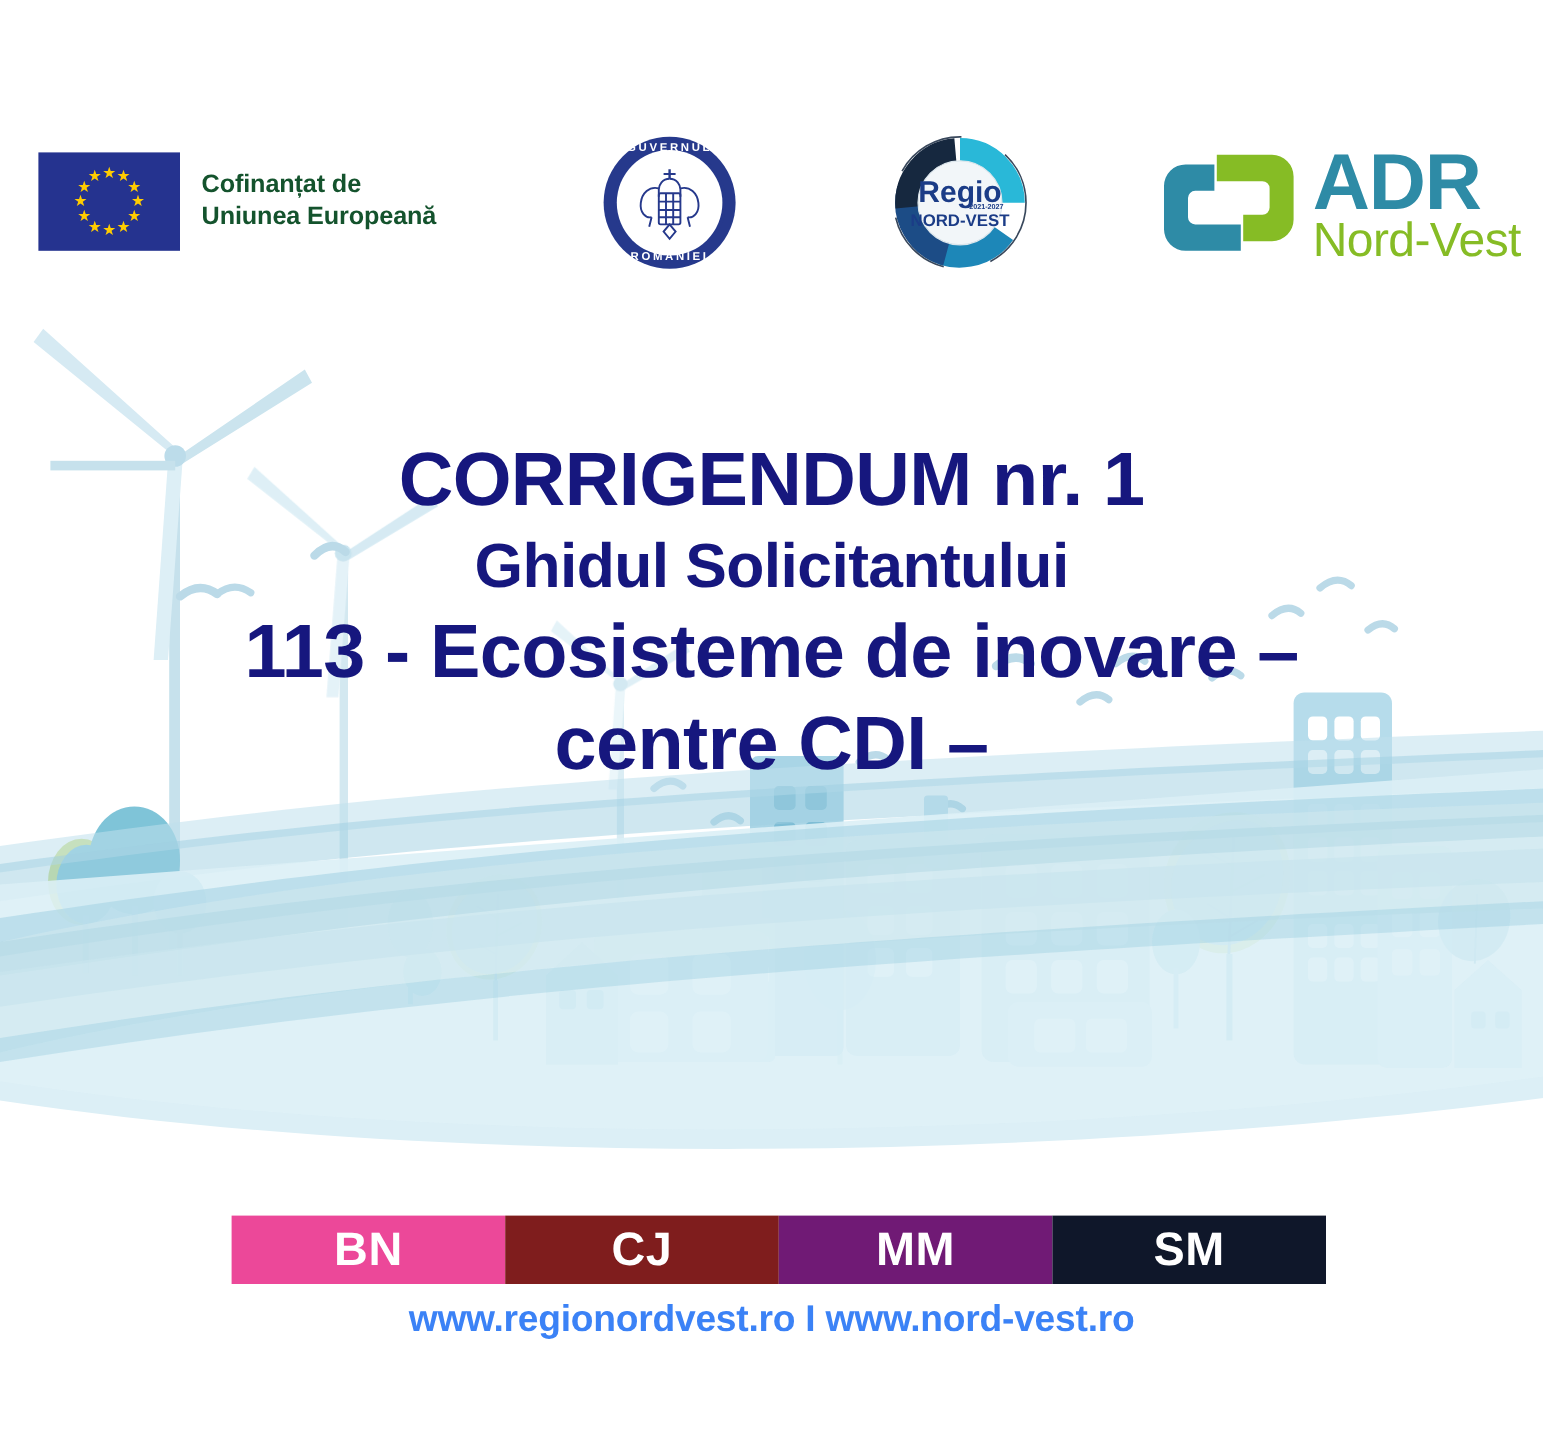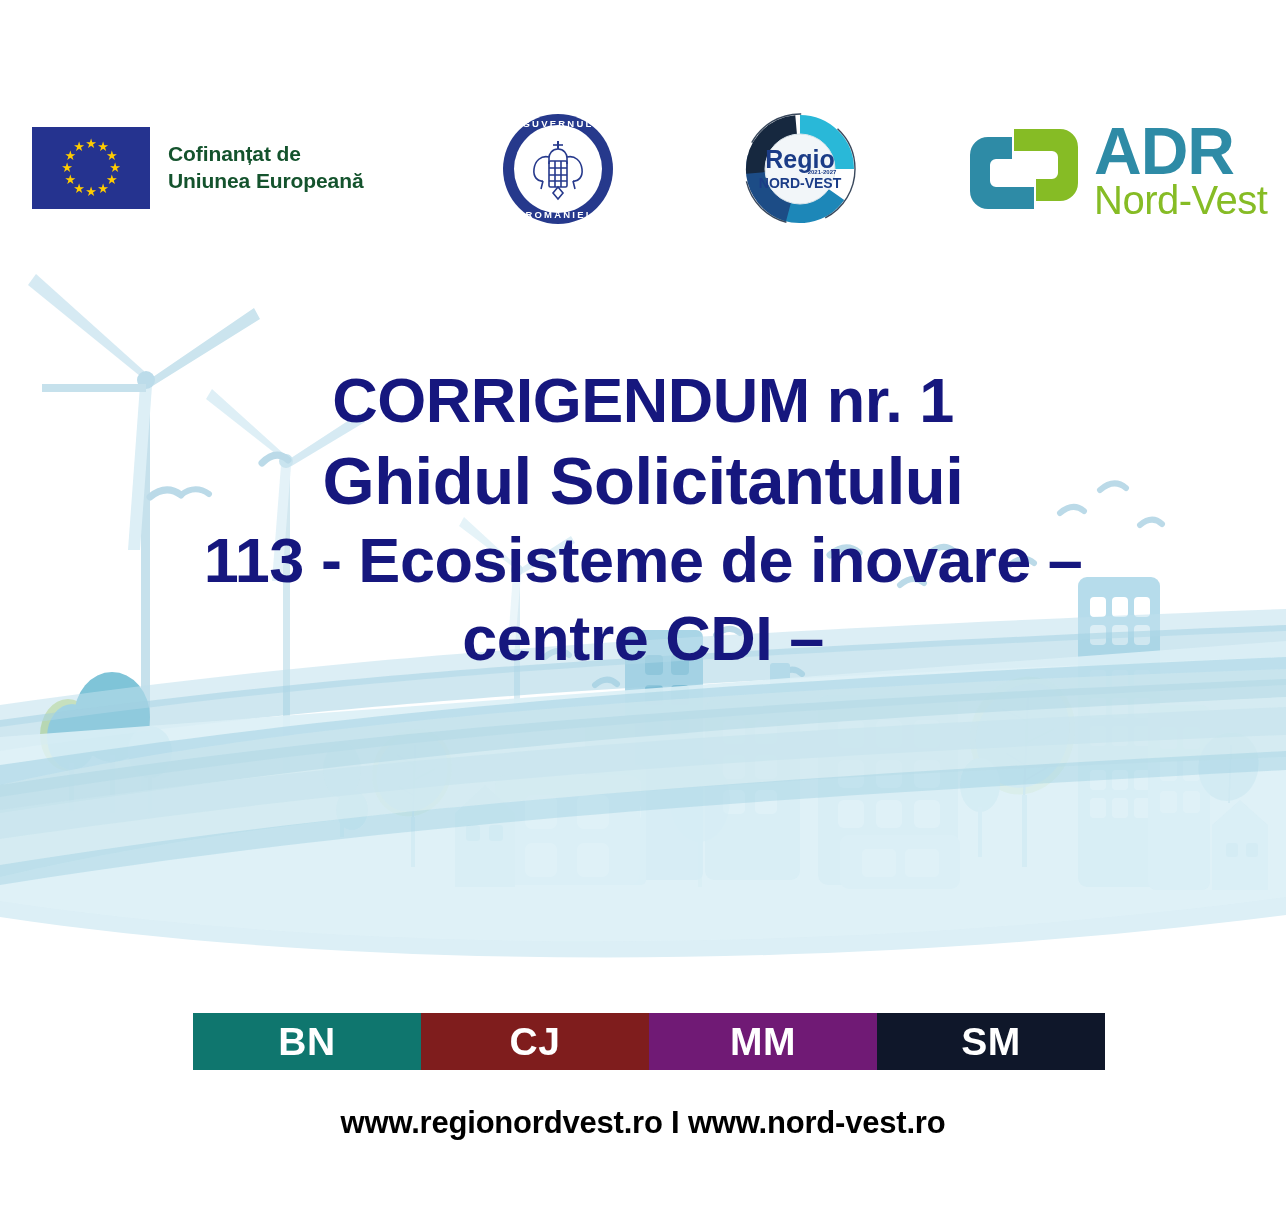--- a/index.html
+++ b/index.html
@@ -54,39 +54,39 @@
   
   #title-block {
     position:absolute; left:0; top:330px; width:1286px; z-index:30;
     text-align:center; color:#16177E; pointer-events:none;margin-top:32px;
   }
   .title-line {
     font-size:60px; font-weight:bold; line-height:1.17;
     letter-spacing:-0.5px; padding:2px 40px;
   }
   .title-line.l1 { font-size:63px; }
-  .title-line.l2 { font-size:67px; }
+  .title-line.l2 { font-size:52px; }
   .title-line.l3 { font-size:63px; }
   .title-line.l4 { font-size:63px; }
   .title-line.l5 { font-size:63px; }
 
   
   #county-bar {
     position:absolute; left:193px; top:1013px; width:912px; height:57px;
     display:flex; z-index:50;
   }
   .county-badge {
     flex:1 1 0; display:flex; align-items:center; justify-content:center;
     color:#ffffff; font-size:39px; font-weight:bold; letter-spacing:0.5px;
   }
 
   
   #footer-urls {
     position:absolute; left:0; top:1081px; width:1286px; text-align:center;
-    color:#000000; font-size:31px; font-weight:bold; z-index:50; letter-spacing:-0.2px;margin-top:24px;
+    color:#3b82f6; font-size:31px; font-weight:bold; z-index:50; letter-spacing:-0.2px;
   }
 </style>
 </head>
 <body>
 
 <div id="scene">
   <svg width="1286" height="745" viewBox="0 0 1286 745" xmlns="http://www.w3.org/2000/svg">
     <defs>
       <linearGradient id="fadeTop" x1="0" y1="0" x2="0" y2="1">
         <stop offset="0" stop-color="#ffffff" stop-opacity="1"></stop>
@@ -396,19 +396,19 @@
 </div>
 
 <div id="title-block">
   <div class="title-line l1">CORRIGENDUM nr. 1</div>
   <div class="title-line l2">Ghidul Solicitantului</div>
   <div class="title-line l3">113 - Ecosisteme de inovare –</div>
   <div class="title-line l4">centre CDI –</div>
 </div>
 
 <div id="county-bar">
-    <div class="county-badge" style="background: #0f766e; text-align: center;">BN</div>
+    <div class="county-badge" style="background: #ec4899; text-align: center;">BN</div>
     <div class="county-badge" style="background: #7f1d1d;">CJ</div>
     <div class="county-badge" style="background: #701a75;">MM</div>
     <div class="county-badge" style="background: #0f172a;">SM</div>
   </div>
 
 <div id="footer-urls">www.regionordvest.ro I www.nord-vest.ro</div>
 
 </body></html>

